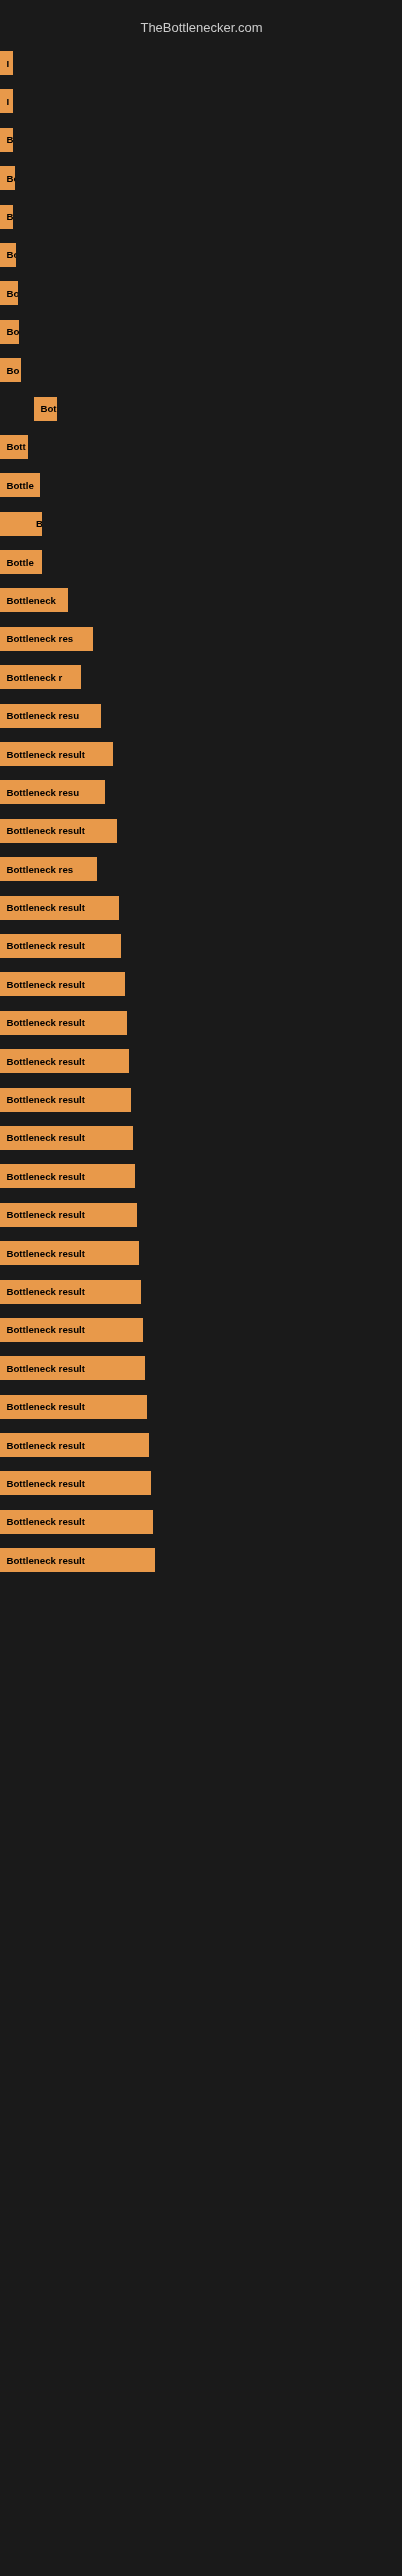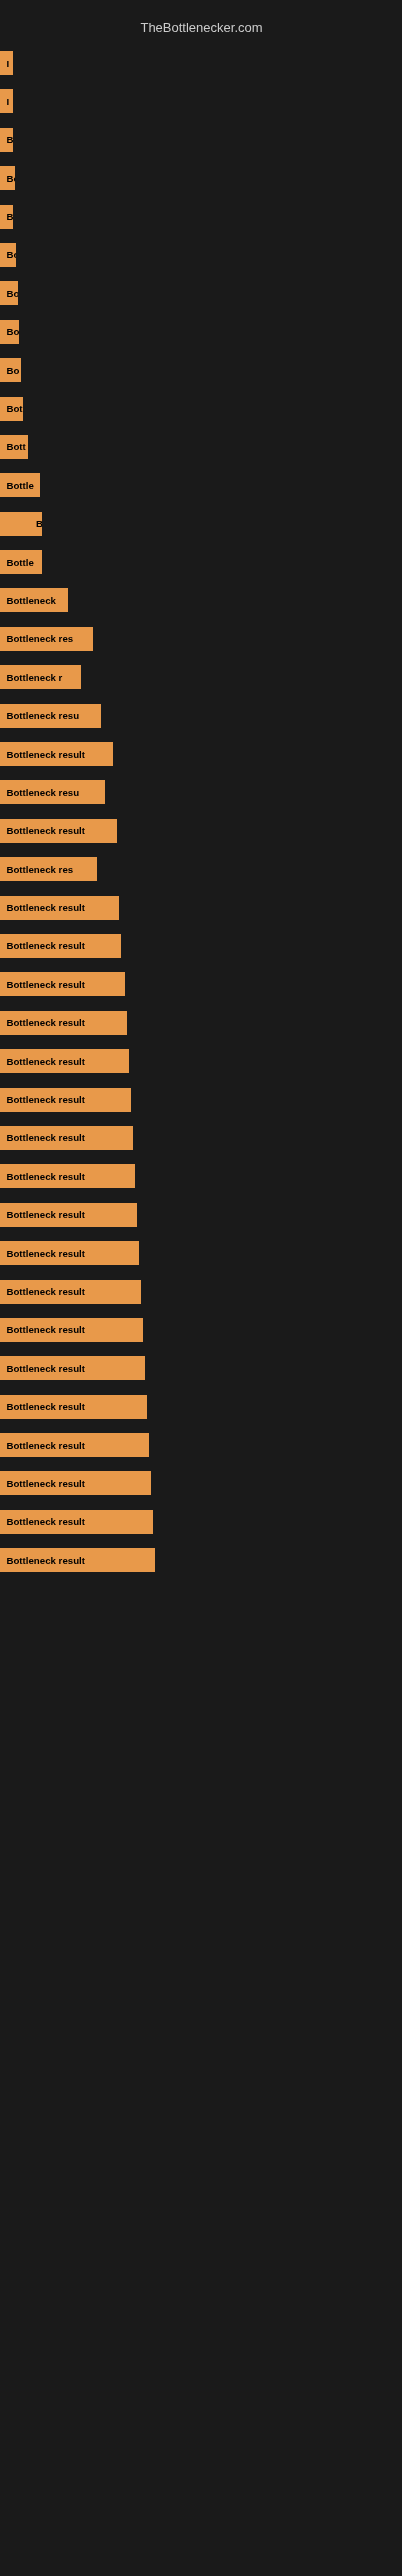--- a/index.html
+++ b/index.html
@@ -99,21 +99,21 @@
       <div class="bar-label" style="width: 19.3px; min-width: 19.3px; max-width: 19.3px;">
         <span>Bo</span>
       </div>
     </div>
     <div class="bar-row">
       <div class="bar-label" style="width: 21px; min-width: 21px; max-width: 21px;">
         <span>Bo</span>
       </div>
     </div>
     <div class="bar-row">
-      <div class="bar-label" style="width: 22.5px; min-width: 22.5px; max-width: 22.5px;">
+      <div class="bar-label" style="width: 22.5px; min-width: 22.5px; max-width: 22.5px; margin-left: 34px;">
         <span>Bot</span>
       </div>
     </div>
     <div class="bar-row">
       <div class="bar-label" style="width: 28px; min-width: 28px; max-width: 28px; align-items: center;">
         <span>Bott</span>
       </div>
     </div>
     <div class="bar-row">
       <div class="bar-label" style="width: 40px; min-width: 40px; max-width: 40px;">

